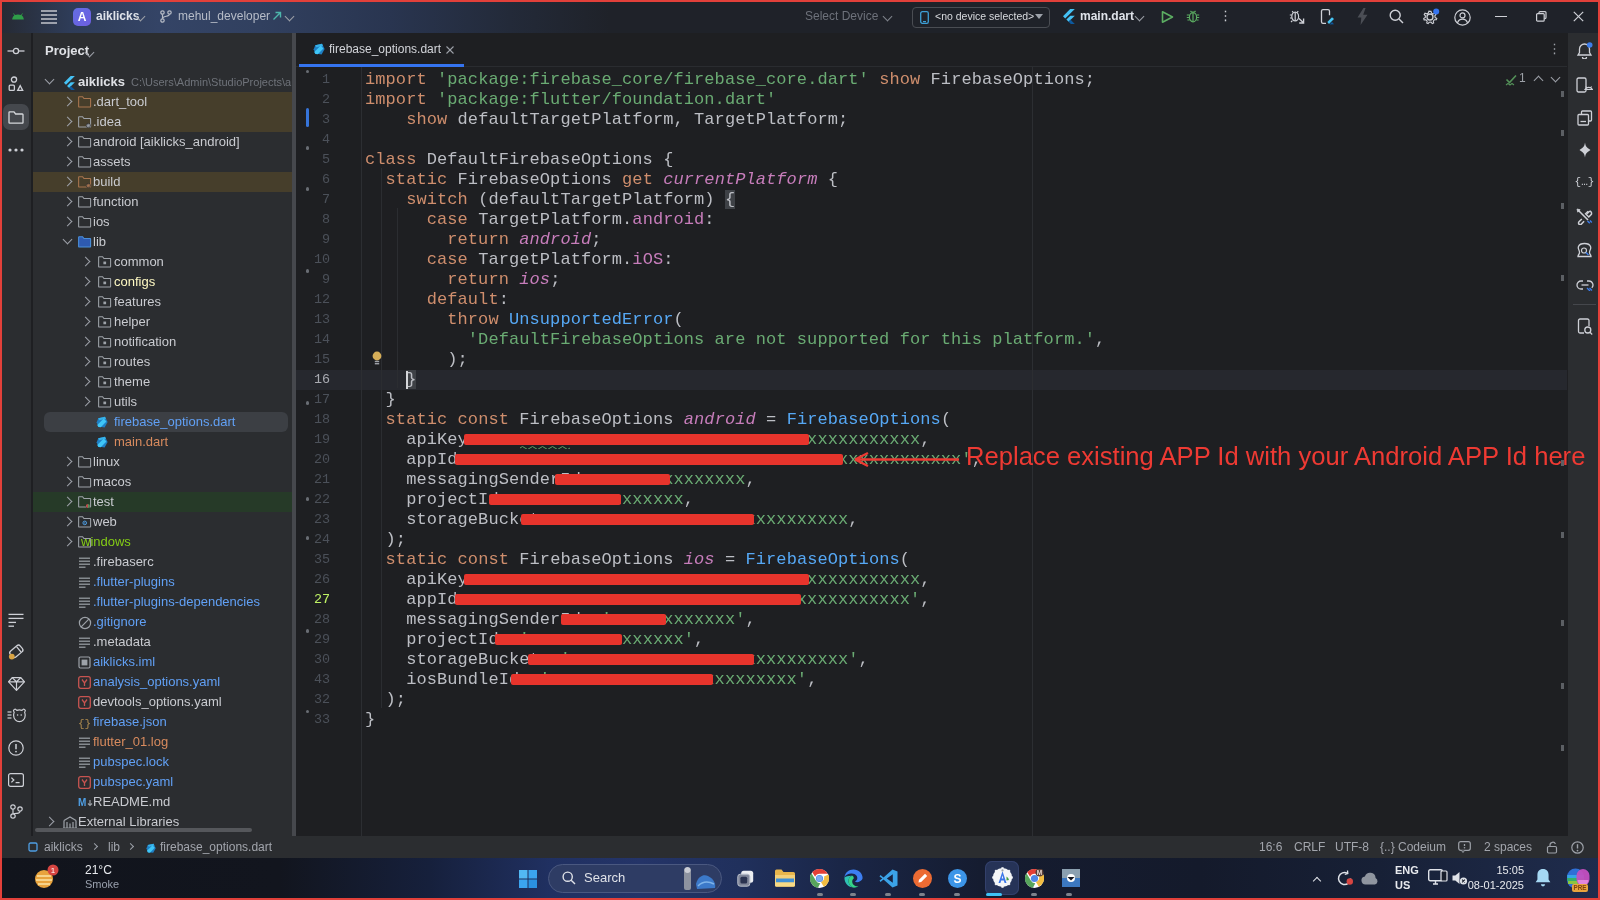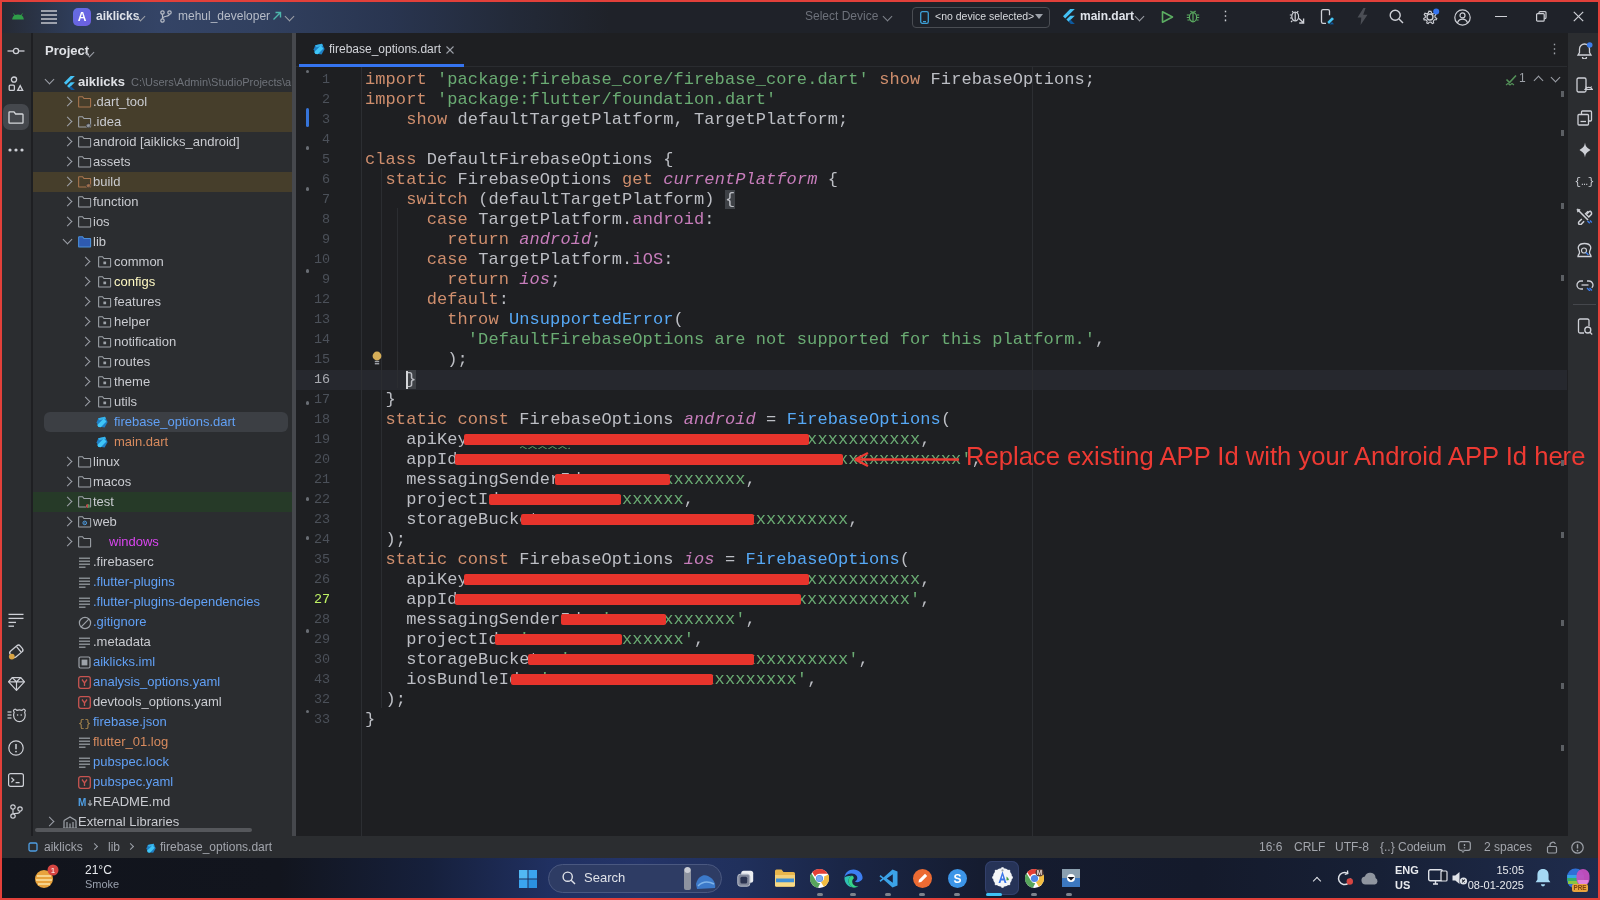--- a/index.html
+++ b/index.html
@@ -418,21 +418,21 @@
             <circle cx="7.5" cy="7.5" r="2" fill="none" stroke="#4f9ee3" stroke-width="1.1"></circle>
             <circle cx="7.5" cy="7.5" r="0.7" fill="#4f9ee3"></circle>
           </svg></div>
         <span class="lbl" style="left:60px;color:#c9cbd0">web</span>
       </div>
       <div class="row" style="top:499px">
         <div class="chev r abs" style="left:31px"></div>
         <div class="abs" style="left:45px;top:3.5px"><svg width="13.5" height="12" viewBox="0 0 15 13">
             <path fill="none" stroke="#9da2a8" stroke-width="1.2" d="M0.7 11.6 V1.2 a0.5 0.5 0 0 1 0.5-0.5 h3.9 l1.5 2 h6.9 a0.5 0.5 0 0 1 0.5 0.5 v8.4 a0.5 0.5 0 0 1 -0.5 0.5 H1.2 a0.5 0.5 0 0 1 -0.5-0.5z"></path>
           </svg></div>
-        <span class="lbl" style="left:76px;color:#d946ef">windows</span>
+        <span class="lbl" style="left:48px;color:#84cc16">windows</span>
       </div>
       <div class="row" style="top:519px">
         <div class="abs" style="left:45px;top:3.5px"><svg width="13" height="13" viewBox="0 0 13 13">
             <g stroke="#9da2a8" stroke-width="1.2" fill="none">
               <line x1="1" y1="2.2" x2="12" y2="2.2"></line>
               <line x1="1" y1="5.2" x2="12" y2="5.2"></line>
               <line x1="1" y1="8.2" x2="12" y2="8.2"></line>
               <line x1="1" y1="11.2" x2="7.5" y2="11.2"></line>
             </g>
           </svg></div>

